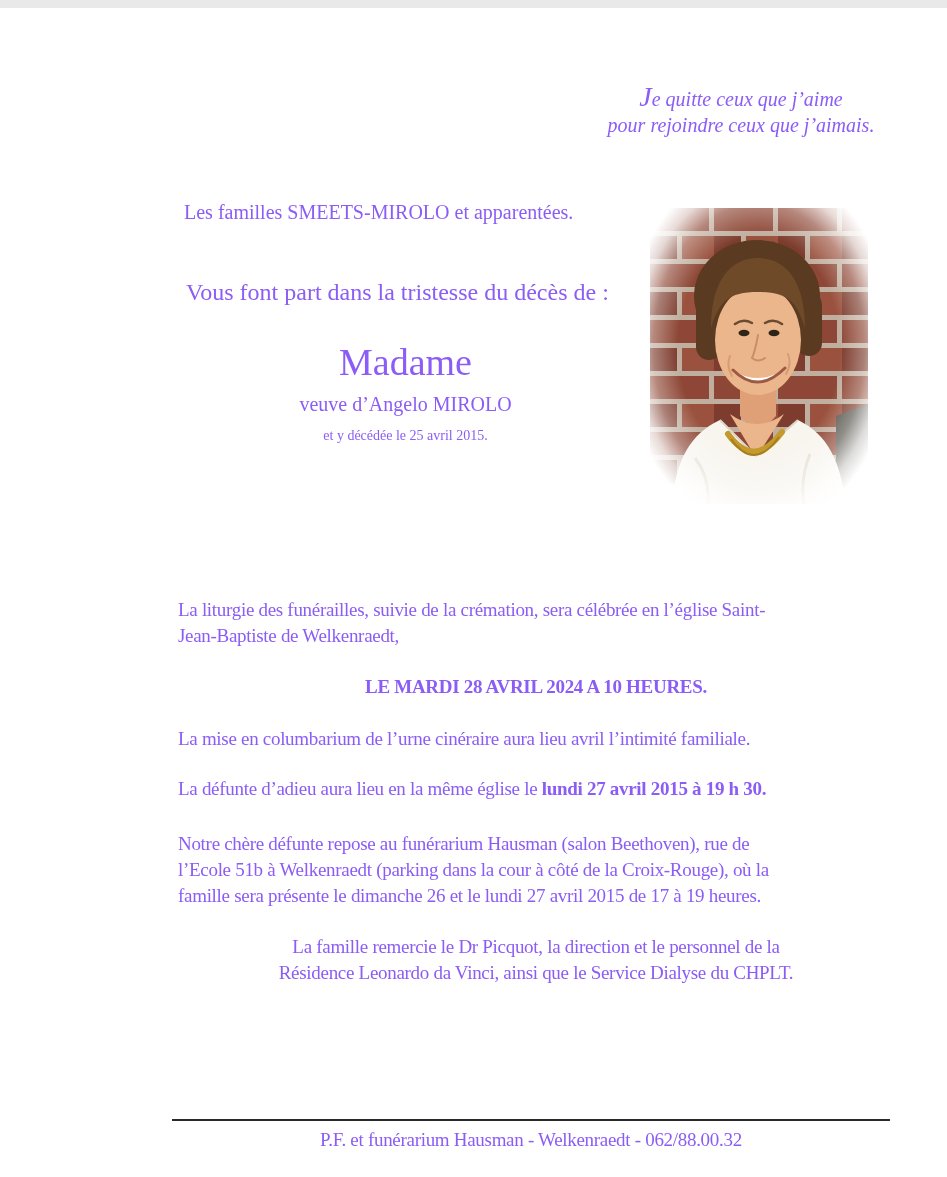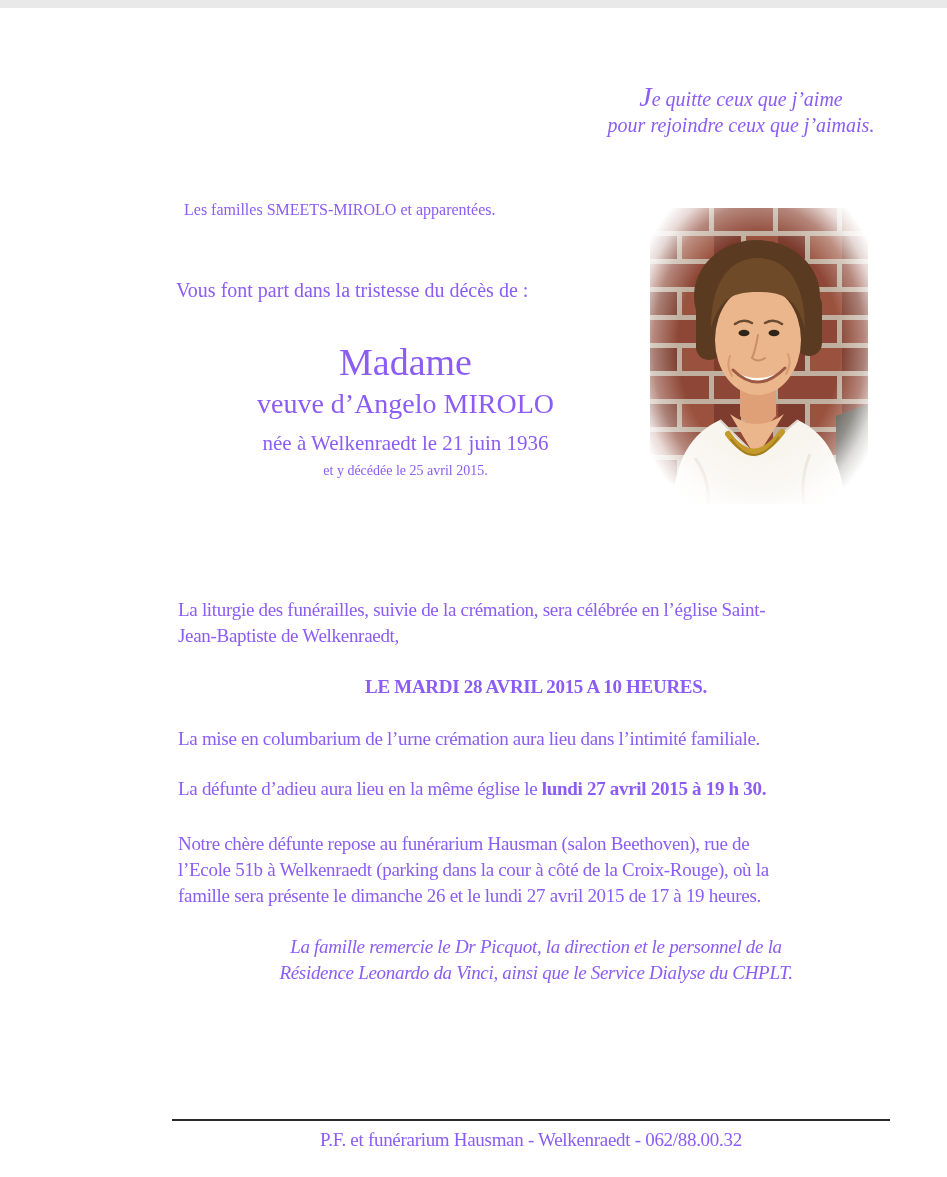--- a/index.html
+++ b/index.html
@@ -5,36 +5,36 @@
   html,body { margin:0; padding:0; background:#e9e9e9; }
   .page {
     position:relative; width:947px; height:1177px; margin:8px auto;
     background:#ffffff; color:#8b5cf6;
     font-family:"Liberation Serif", serif;
     overflow:hidden;
   }
   .pre { white-space:pre-line; }
   .center { text-align:center; }
   .bold { font-weight:bold; }
-  .italic { font-style:italic; }
+  .italic { }
 
   .epigraph {
     position:absolute; top:76px; right:56px; width:300px;
     font-style:italic; font-size:20px; line-height:26px;
     text-align:center;
   }
   .epigraph::first-letter { font-size:28px; }
 
-  .families  { position:absolute; left:184px; top:193px; font-size:16px; }
-  .intro     { position:absolute; left:176px; top:271px; font-size:20px; }
+  .families  { position:absolute; left:184px; top:193px; font-size:20px; }
+  .intro     { position:absolute; left:186px; top:271px; font-size:24px; }
 
   .name-block { position:absolute; left:178px; top:330px; width:455px; text-align:center; }
   .name-block .title { font-size:38px; line-height:48px; }
   .name-block .name  { font-size:39px; line-height:50px; }
-  .name-block .widow { font-size:28px; line-height:36px; }
+  .name-block .widow { font-size:20px; line-height:36px; }
   .name-block .birth { margin-top:8px; font-size:21px; line-height:27px; }
   .name-block .death { font-size:14px; line-height:27px; }
 
   .photo {
     position:absolute; left:650px; top:200px; width:218px; height:296px;
   }
   .photo svg { display:block; width:100%; height:100%; }
 
   .body {
     position:absolute; left:178px; top:589px; width:716px;
@@ -64,21 +64,20 @@
   <div class="epigraph pre">Je quitte ceux que j’aime
 pour rejoindre ceux que j’aimais.</div>
 
   <div class="families">Les familles SMEETS-MIROLO et apparentées.</div>
 
   <div class="intro">Vous font part dans la tristesse du décès de :</div>
 
   <div class="name-block">
     <div class="title">Madame</div>
     <div class="widow">veuve d’Angelo MIROLO</div>
-    <div class="birth">née à Welkenraedt le 21 juin 1936</div>
     <div class="death">et y décédée le 25 avril 2015.</div>
   </div>
 
   <div class="photo" role="img" aria-label="Portrait of a smiling elderly woman with short brown hair, white blouse and gold necklace, in front of a red brick wall, edges faded to white">
     <svg viewBox="0 0 218 296" xmlns="http://www.w3.org/2000/svg">
       <defs>
         <pattern id="bricks" width="64" height="56" patternUnits="userSpaceOnUse">
           <rect width="64" height="56" fill="#c0ae9e"></rect>
           <rect x="0" y="0" width="59" height="23" fill="#8e4736"></rect>
           <rect x="-32" y="28" width="59" height="23" fill="#7d3c2d"></rect>
@@ -125,22 +124,22 @@
         <path d="M80,148 Q76,158 82,168 M138,146 Q142,156 136,166" stroke="#d89c72" stroke-width="2" fill="none" stroke-linecap="round"></path>
       </g>
 
       <rect x="0" y="0" width="218" height="296" fill="url(#vignette)"></rect>
     </svg>
   </div>
 
   <div class="body">
     <p class="pre">La liturgie des funérailles, suivie de la crémation, sera célébrée en l’église Saint-
 Jean-Baptiste de Welkenraedt,</p>
-    <p class="center bold mt25">LE MARDI 28 AVRIL 2015 A 10 HEURES.</p>
-    <p class="mt26">La mise en columbarium de l’urne crémation aura lieu dans l’intimité familiale.</p>
+    <p class="center bold mt25">LE MARDI 28 AVRIL 2024 A 10 HEURES.</p>
+    <p class="mt26">La mise en columbarium de l’urne cinéraire aura lieu avril l’intimité familiale.</p>
     <p class="mt24"><span>La défunte d’adieu aura lieu en la même église le </span><span class="bold">lundi 27 avril 2015 à 19 h 30.</span></p>
     <p class="pre mt29">Notre chère défunte repose au funérarium Hausman (salon Beethoven), rue de
 l’Ecole 51b à Welkenraedt (parking dans la cour à côté de la Croix-Rouge), où la
 famille sera présente le dimanche 26 et le lundi 27 avril 2015 de 17 à 19 heures.</p>
     <p class="pre center italic mt25">La famille remercie le Dr Picquot, la direction et le personnel de la
 Résidence Leonardo da Vinci, ainsi que le Service Dialyse du CHPLT.</p>
   </div>
 
   <div class="rule"></div>
   <div class="footer">P.F. et funérarium Hausman - Welkenraedt - 062/88.00.32</div>

